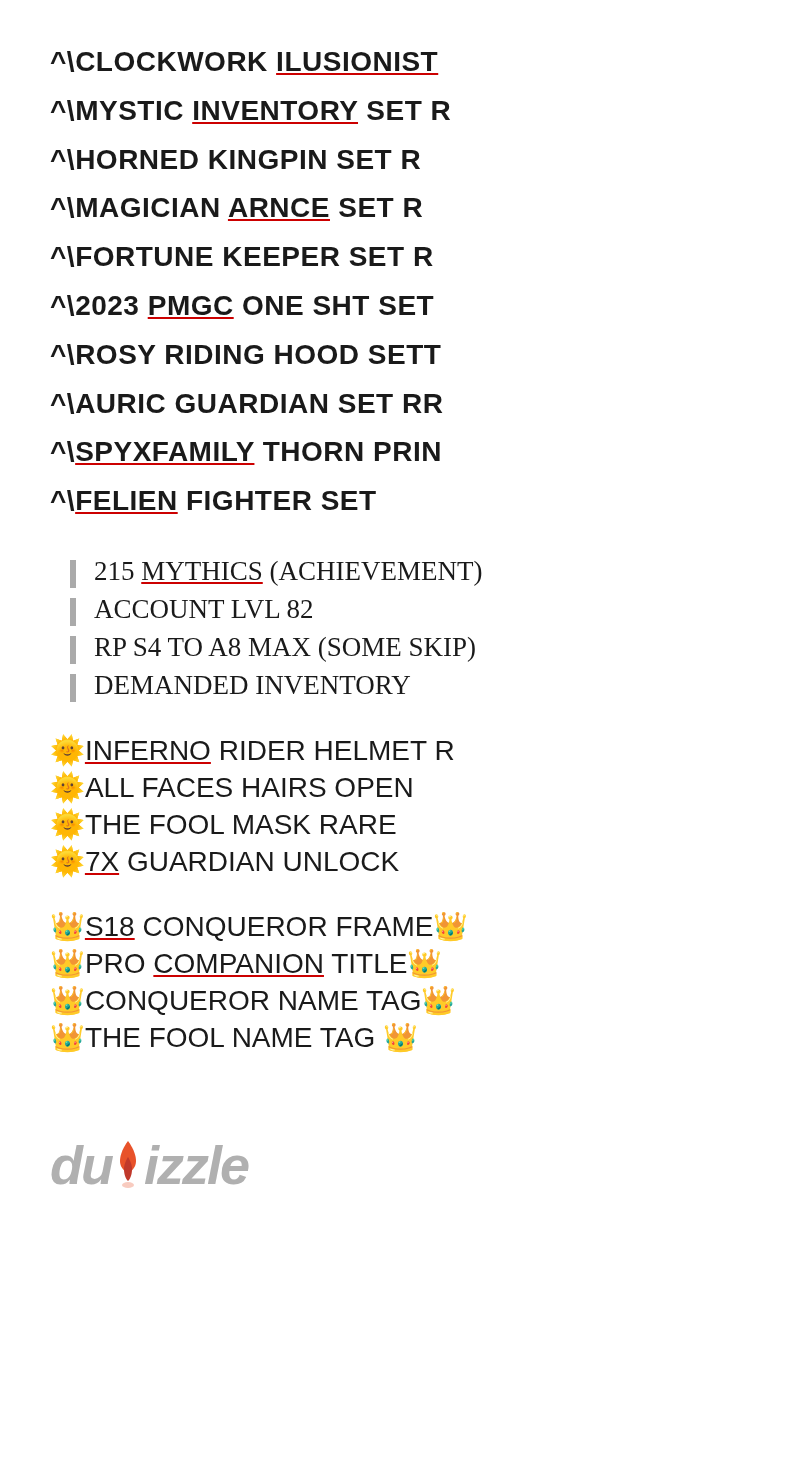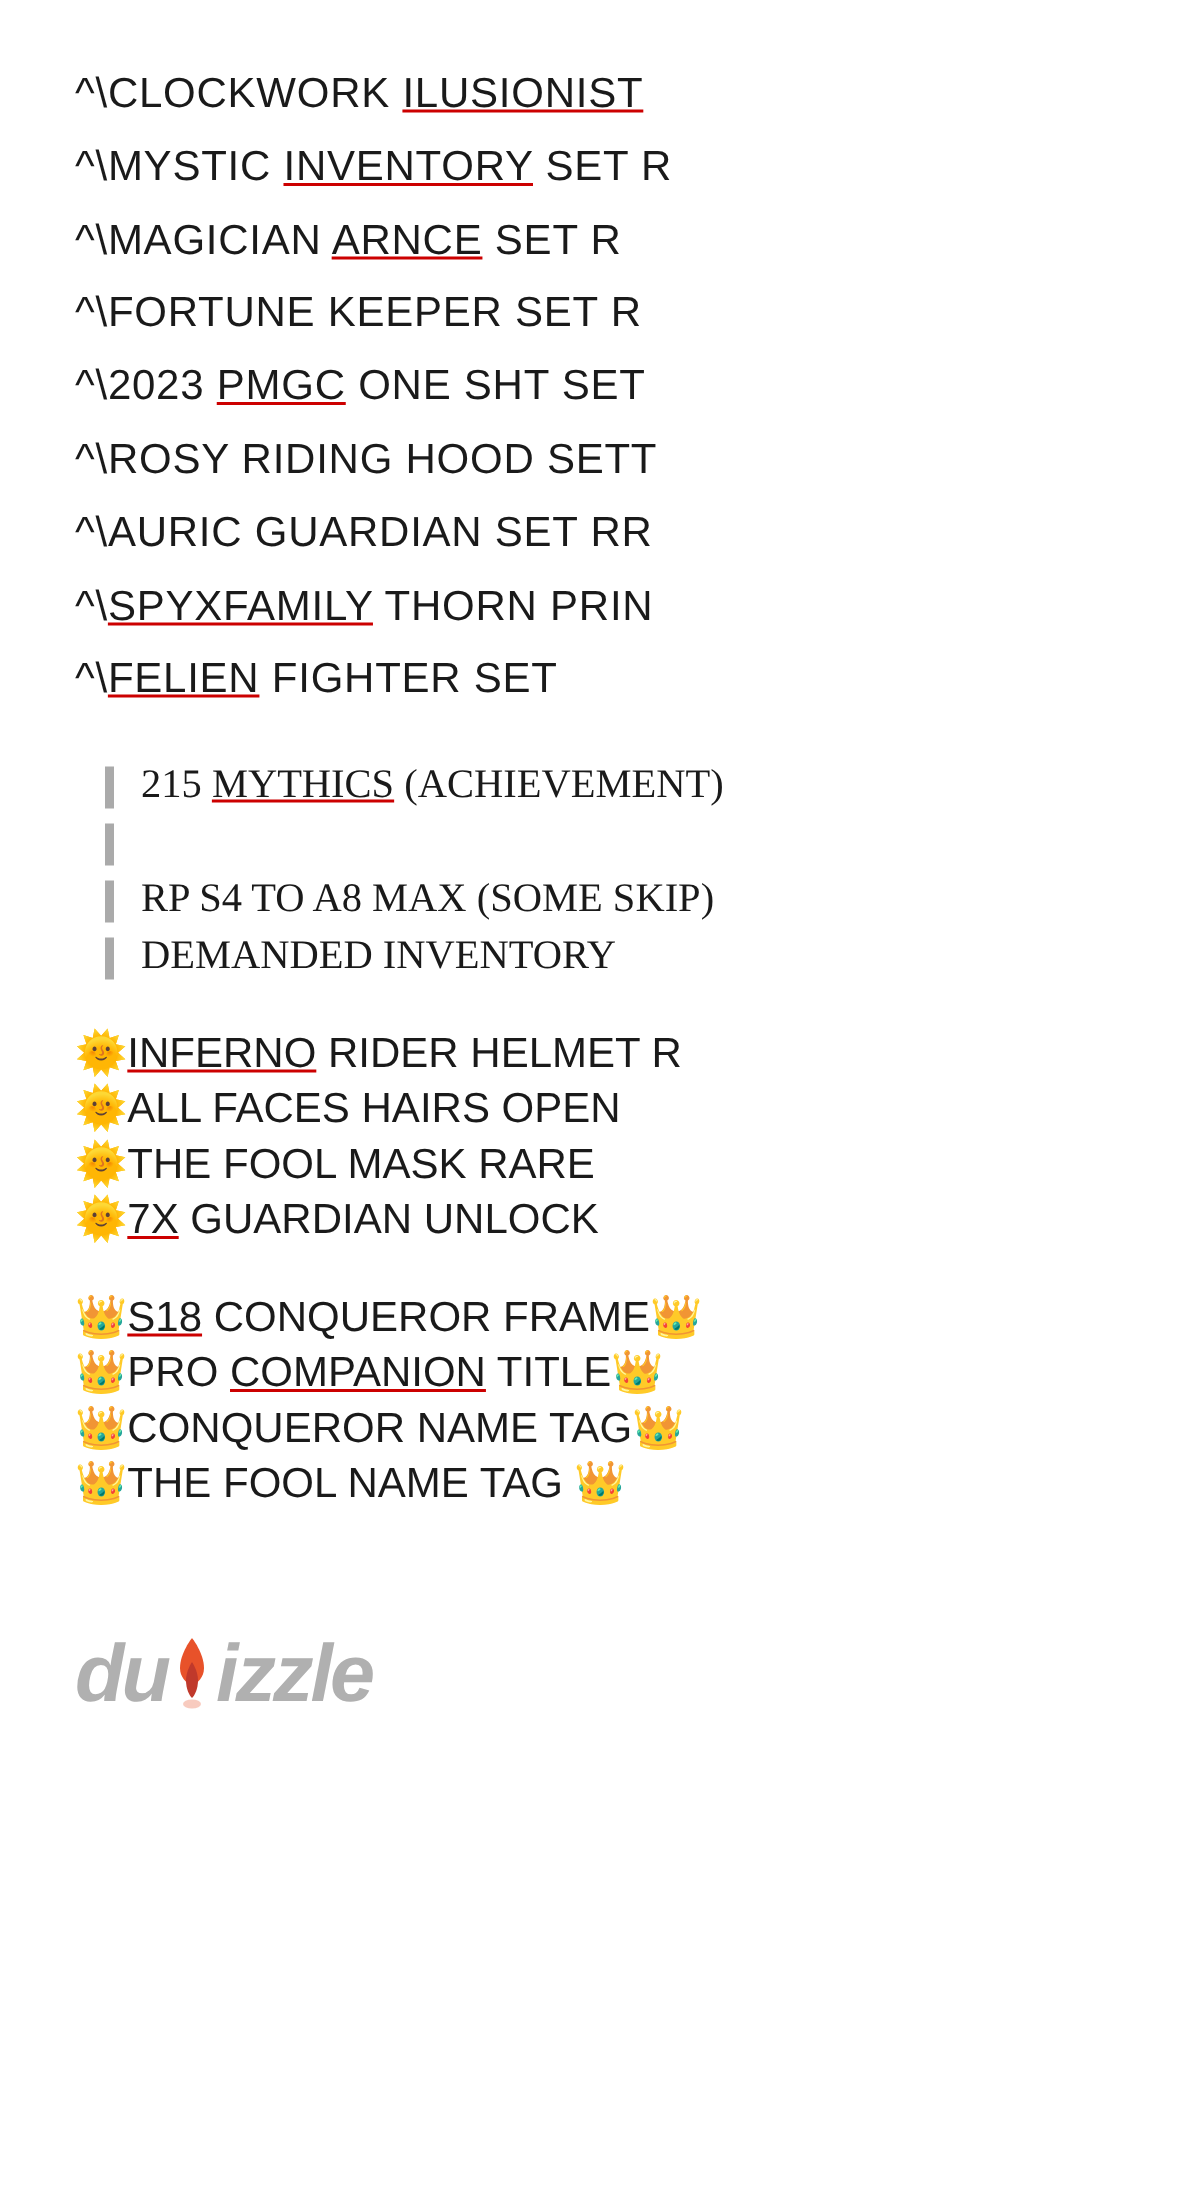--- a/index.html
+++ b/index.html
@@ -19,21 +19,21 @@
     }
 
     .content-list {
       list-style: none;
       line-height: 1.6;
     }
 
     .content-list li {
       margin-bottom: 4px;
       font-size: 28px;
-      font-weight: 400;
+      font-weight: 700;
       letter-spacing: 0.5px;
     }
 
     .underline-red {
       text-decoration: underline;
       text-decoration-color: #cc0000;
       color: inherit;
     }
 
     .bullet-section {
@@ -104,36 +104,38 @@
     .flame-svg {
       margin: 0 2px;
     }
   </style>
 </head>
 <body>
 
 <ul class="content-list">
   <li><span>^\CLOCKWORK </span><span class="underline-red">ILUSIONIST</span></li>
   <li><span>^\MYSTIC </span><span class="underline-red">INVENTORY</span><span> SET R</span></li>
+  <li><span>^\HORNED KINGPIN SET R</span></li>
   <li><span>^\MAGICIAN </span><span class="underline-red">ARNCE</span><span> SET R</span></li>
   <li><span>^\FORTUNE KEEPER SET R</span></li>
   <li><span>^\2023 </span><span class="underline-red">PMGC</span><span> ONE SHT SET</span></li>
   <li><span>^\ROSY RIDING HOOD SETT</span></li>
   <li><span>^\AURIC GUARDIAN SET RR</span></li>
   <li><span>^\</span><span class="underline-red">SPYXFAMILY</span><span> THORN PRIN</span></li>
   <li><span>^\</span><span class="underline-red">FELIEN</span><span> FIGHTER SET</span></li>
 </ul>
 
 <ul class="bullet-section">
   <li>
     <span class="bullet-bar"></span>
     <span>215 <span class="underline-red">MYTHICS</span> (ACHIEVEMENT)</span>
   </li>
   <li>
     <span class="bullet-bar"></span>
+    <span>ACCOUNT LVL  82</span>
   </li>
   <li>
     <span class="bullet-bar"></span>
     <span>RP S4 TO A8 MAX (SOME SKIP)</span>
   </li>
   <li>
     <span class="bullet-bar"></span>
     <span>DEMANDED INVENTORY</span>
   </li>
 </ul>

